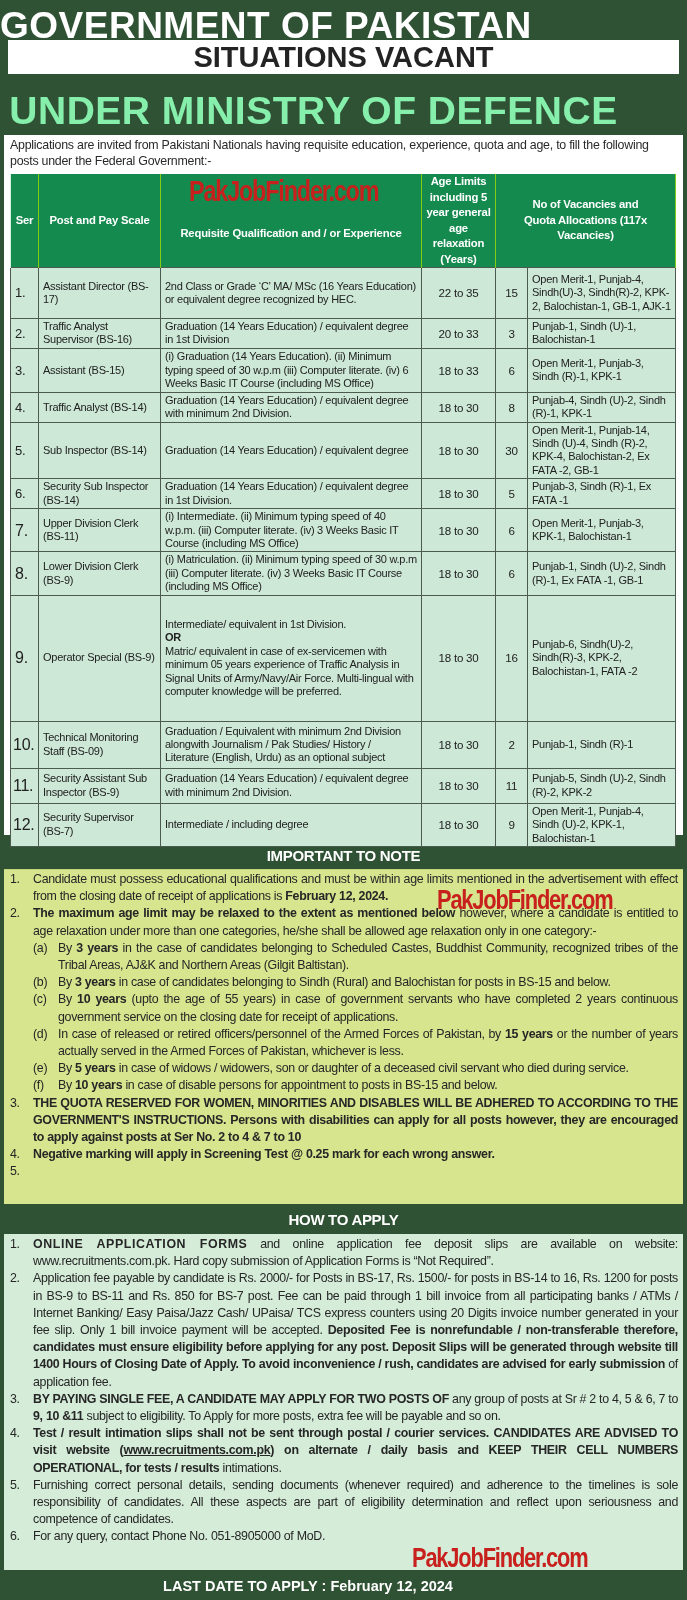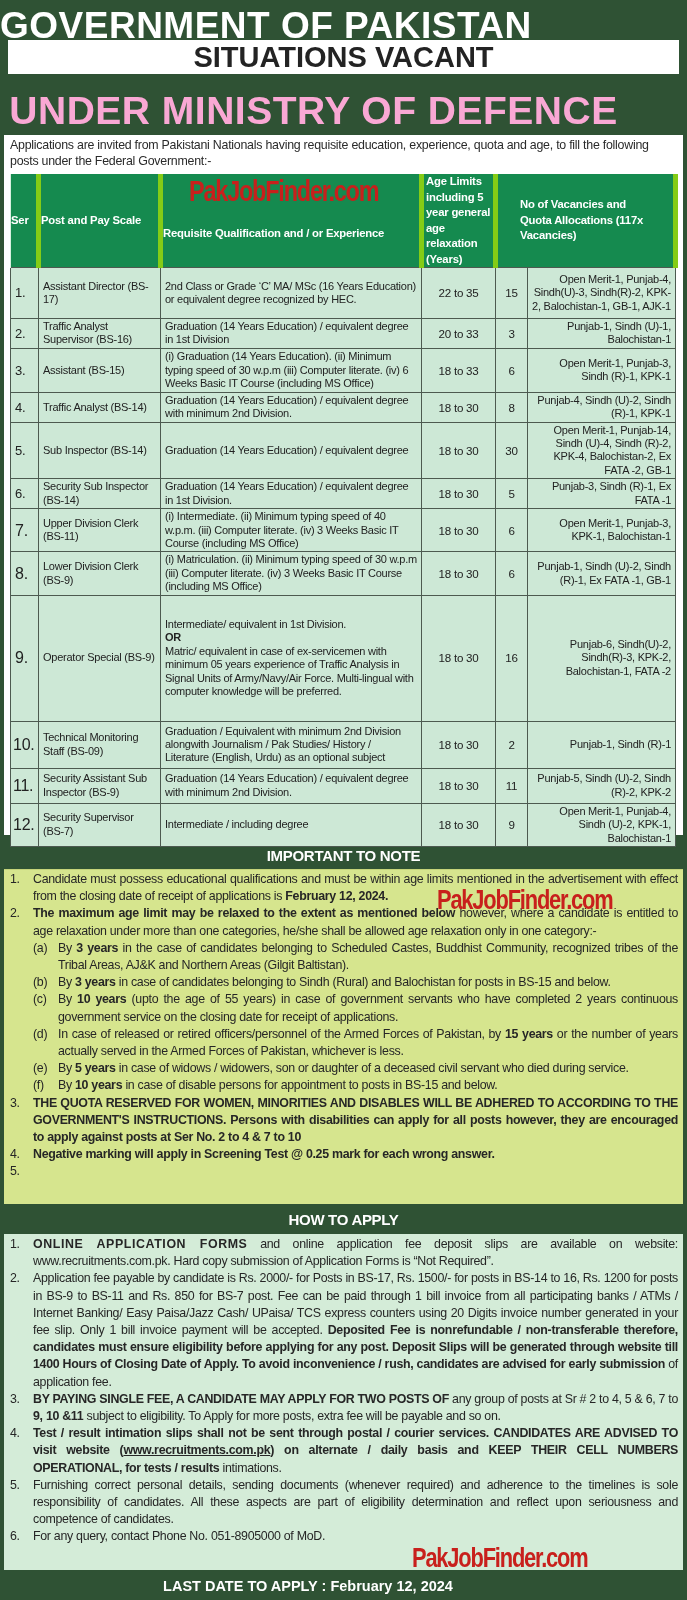--- a/index.html
+++ b/index.html
@@ -16,52 +16,52 @@
     line-height: 52px; letter-spacing: 0.5px;
     font-family: "Liberation Sans", sans-serif;
   }
   .title-sub {
     position: absolute; left: 8px; top: 40px; width: 671px; height: 34px;
     background: #fff; color: #232323; font-weight: bold; font-size: 29px;
     text-align: center; line-height: 34px;
   }
   .title-ministry {
     position: absolute; left: 0; top: 88px; width: 627px; height: 46px;
-    color: #f9a8d4; font-weight: bold; font-size: 39px; text-align: center;
+    color: #86efac; font-weight: bold; font-size: 39px; text-align: center;
     line-height: 46px; letter-spacing: 0.5px;
   }
   .intro-box {
     position: absolute; left: 4px; top: 135px; width: 679px; height: 700px;
     background: #fff;
   }
   .intro-text {
     position: absolute; left: 10px; top: 137px; width: 670px;
     font-size: 12.4px; line-height: 16px; color: #2a2a2a;
     letter-spacing: -0.25px;
   }
   table.vac {
     position: absolute; left: 10px; top: 174px; width: 665px;
     border-collapse: collapse; table-layout: fixed;
     font-size: 11px; line-height: 13.4px; color: #222;
   }
   table.vac th {
     background: #158a4f; color: #fff; font-weight: bold;
-    border-left: 1px solid #d7f0df; border-right: 5px solid #84cc16;
-    font-size: 11.3px; line-height: 15.5px; text-align: left; vertical-align: middle;
+    border-left: 1px solid #d7f0df; border-right: 1px solid #84cc16;
+    font-size: 11.3px; line-height: 15.5px; text-align: center; vertical-align: middle;
     letter-spacing: -0.2px;
   }
   table.vac td {
     background: #cde8d6; border: 1px solid #4d5a50;
     vertical-align: middle; padding: 1px 4px;
     letter-spacing: -0.25px;
   }
   td.c-ser { text-align: left; font-size: 13px; padding-left: 6px; }
   td.c-ser.big { font-size: 16px; }
   td.c-age, td.c-num { text-align: center; font-size: 11.6px; }
-  td.c-quota { text-align: right; }
+  td.c-quota { text-align: left; }
   .watermark {
     color: #c8201c; font-weight: bold; font-family: "Liberation Sans", sans-serif;
     letter-spacing: -1.5px; transform: scaleX(0.78); transform-origin: left center;
     display: inline-block; white-space: nowrap;
   }
   .wm-header {
     position: absolute; left: 189px; top: 174px; font-size: 30px; line-height: 34px;
   }
   .section-title {
     position: absolute; left: 0; width: 687px; color: #fff; font-weight: bold;

